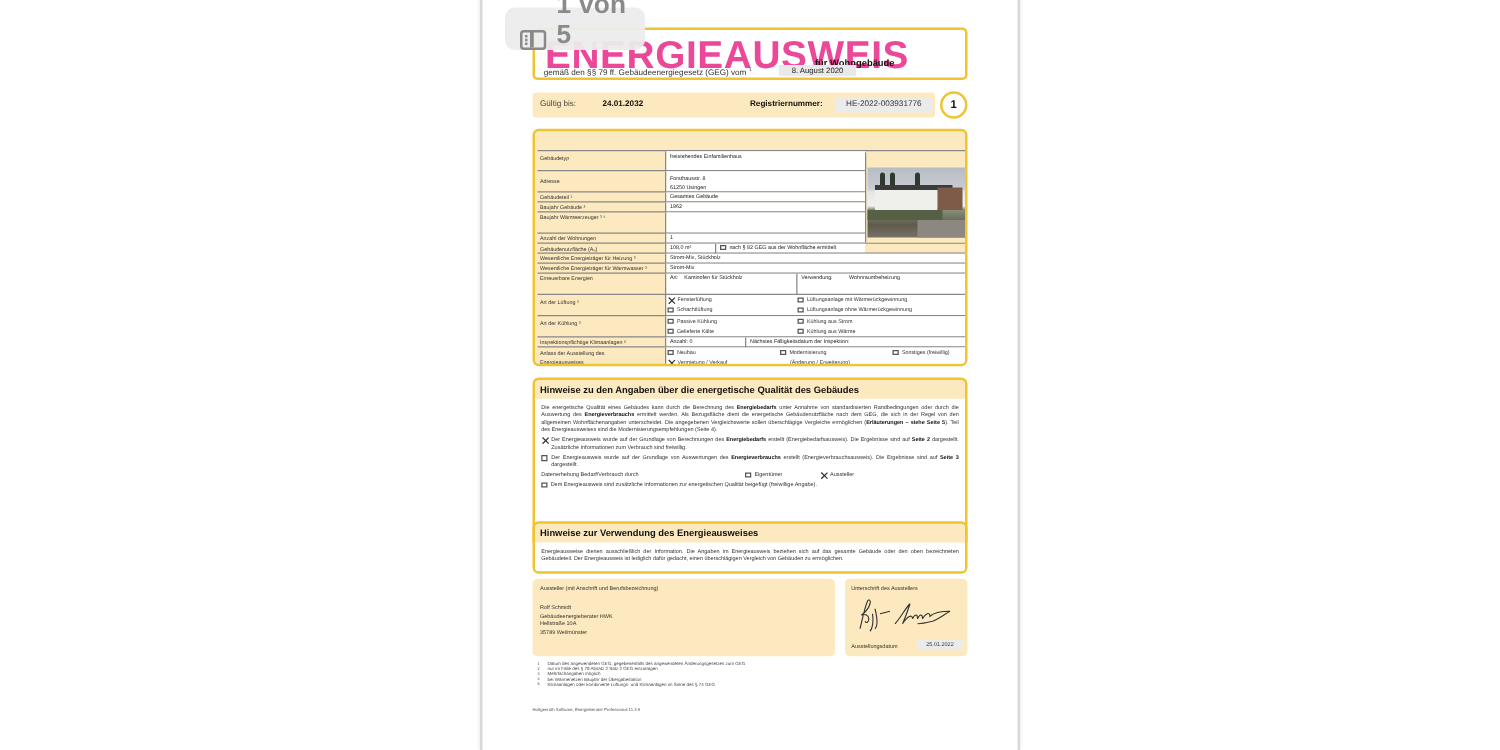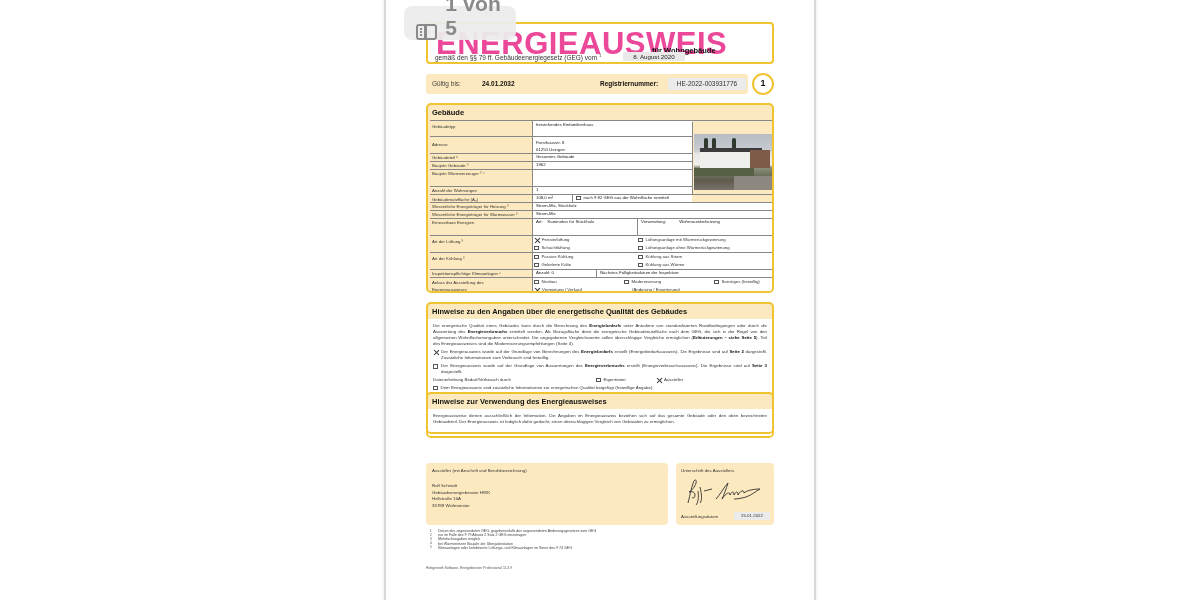--- a/index.html
+++ b/index.html
@@ -69,21 +69,21 @@
     .cbx::before, .cbx::after { content: ""; position: absolute; left: 2.7px; top: -0.5px; width: 0.9px; height: 7px; background: #333; }
     .cbx::before { transform: rotate(45deg); } .cbx::after { transform: rotate(-45deg); }
     .opt { position: absolute; font-size: 4.3px; color: #333; white-space: nowrap; }
 
     .hinweise1 { top: 302px; height: 136px; }
     .hinweise1 .body, .hinweise2 .body {
       position: absolute; left: 0; top: 15px; width: 344px; bottom: 0; background: #fff; padding: 4px 5px; font-size: 4.4px; line-height: 6px; color: #333; text-align: justify;
     }
     .hinweise1 .body p { margin-bottom: 2px; }
     .hinweise1 .body b, .hinweise2 .body b { color: #111; }
-    .hinweise2 { top: 392px; height: 42px; }
+    .hinweise2 { top: 417px; height: 42px; }
 
     .issuer { position: absolute; left: 426px; top: 463px; width: 242px; height: 62px; background: #fde9bf; border-radius: 4px; padding: 5px 6px; font-size: 4.4px; color: #333; }
     .issuer .lines { margin-top: 10px; line-height: 6.5px; }
     .signature-box { position: absolute; left: 676px; top: 463px; width: 98px; height: 62px; background: #fde9bf; border-radius: 4px; padding: 5px; font-size: 4.4px; color: #333; }
     .signature-box svg { position: absolute; left: 6px; top: 14px; }
     .sig-date-lbl { position: absolute; left: 5px; top: 51px; }
     .sig-date { position: absolute; left: 58px; top: 49px; width: 36px; height: 8px; background: #ebebeb; text-align: center; line-height: 8px; color: #333; }
 
     .footnotes { position: absolute; left: 430px; top: 529px; font-size: 3.6px; color: #444; line-height: 4.2px; }
     .footnotes .fn { position: relative; padding-left: 8px; }
@@ -110,21 +110,20 @@
 
   <div class="valid-bar">
     <span class="lbl" style="left:6px">Gültig bis:</span>
     <span class="val" style="left:56px">24.01.2032</span>
     <span class="val" style="left:174px">Registriernummer:</span>
     <span class="reg-val">HE-2022-003931776</span>
   </div>
   <div class="page-num">1</div>
 
   <div class="section gebaeude">
-    <div class="section-title">Gebäude</div>
     <div class="grid">
       <div class="row" style="top:0;height:16px">
         <span class="cell-lbl" style="top:3px">Gebäudetyp</span>
         <span class="cell-val" style="left:102px;width:160px;height:16px;line-height:8px">freistehendes Einfamilienhaus</span>
       </div>
       <div class="row" style="top:16px;height:17px">
         <span class="cell-lbl" style="top:5px">Adresse</span>
         <span class="cell-val" style="left:102px;width:160px;height:17px;line-height:7px;padding-top:2px"><span>Forsthausstr. 8</span><br><span>61250 Usingen</span></span>
       </div>
       <div class="row" style="top:33px;height:8px">

